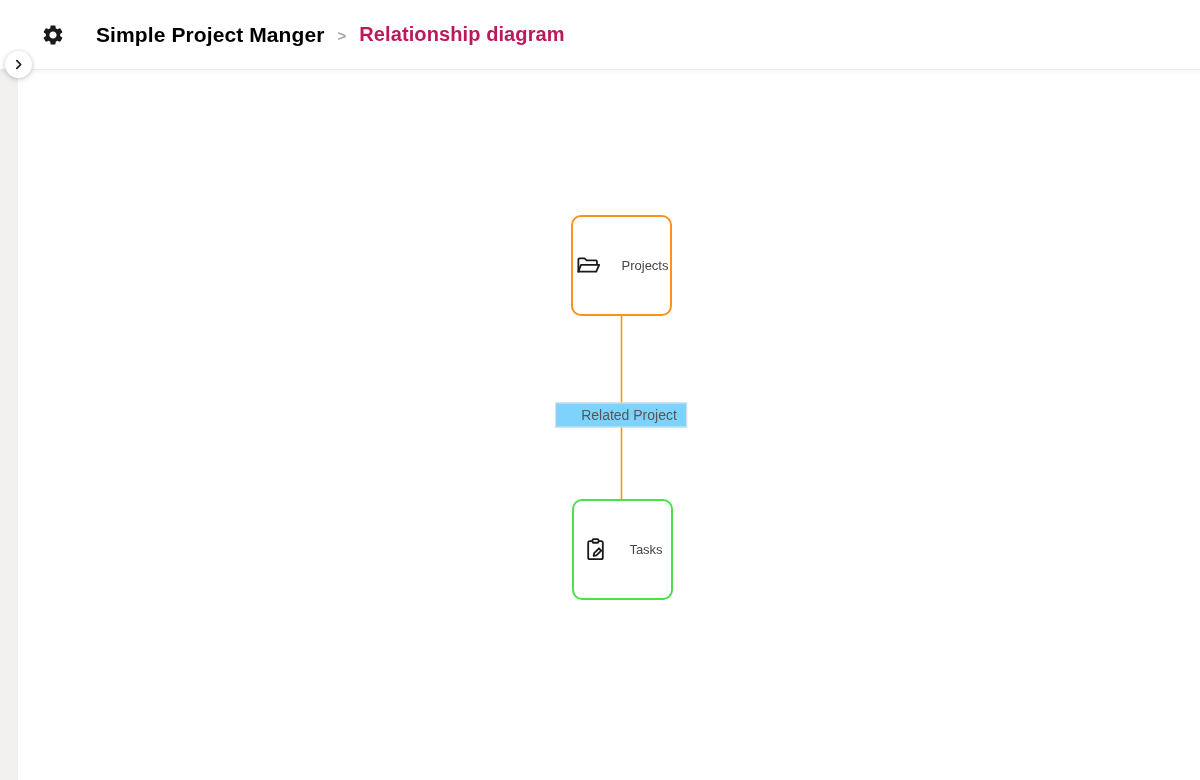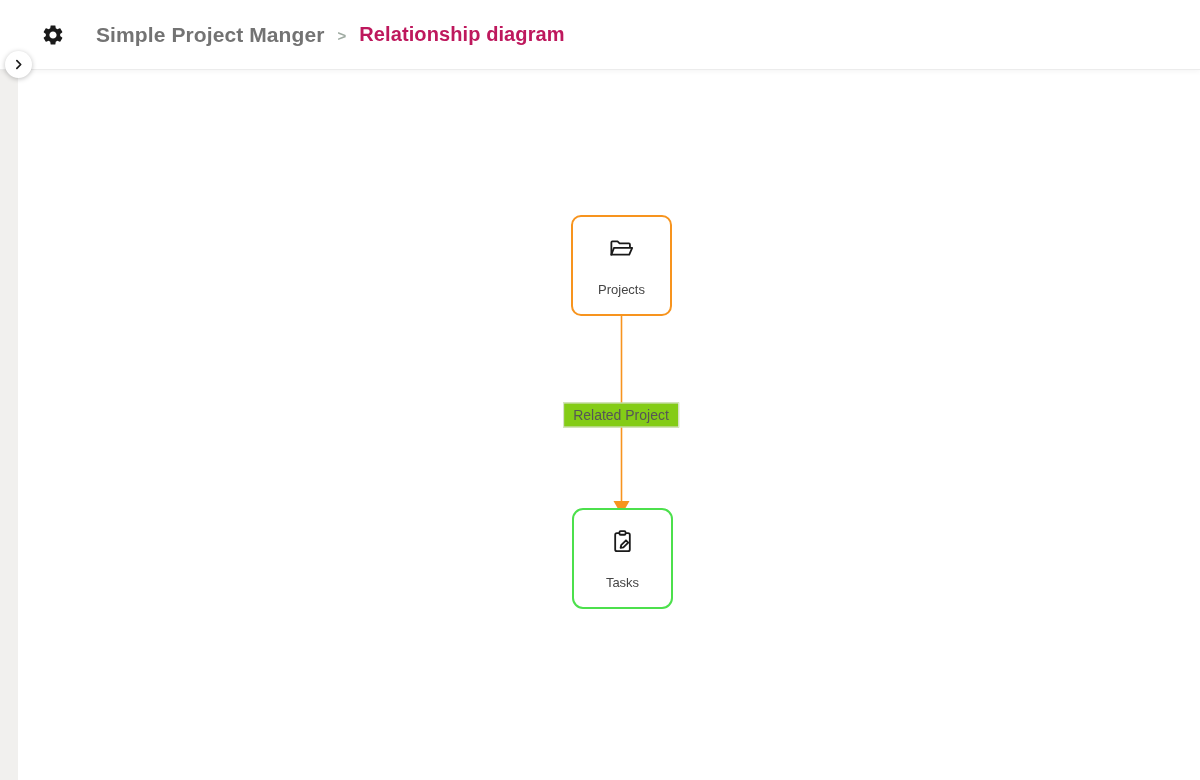--- a/index.html
+++ b/index.html
@@ -23,21 +23,21 @@
   }
   .gear-btn {
     width: 30px; height: 30px;
     display: flex; align-items: center; justify-content: center;
     cursor: pointer;
     margin-right: 28px;
     background: none; border: none;
   }
   .breadcrumb { display: flex; align-items: center; gap: 13px; }
   .app-title {
-    font-size: 21px; font-weight: 700; color: #737373;
+    font-size: 21px; font-weight: 700; color: #000000;
     letter-spacing: 0.1px; cursor: pointer; text-decoration: none;
   }
   .crumb-sep {
     font-size: 15px; font-weight: 700; color: #9faba2;
     transform: translateY(1px);
   }
   .page-title {
     font-size: 20px; font-weight: 700; color: #be185d;
     letter-spacing: 0.1px;
   }
@@ -63,43 +63,43 @@
     position: absolute; top: 70px; left: 18px; right: 0; bottom: 0;
     background: #ffffff;
     z-index: 1;
   }
   .node {
     position: absolute;
     width: 101px; height: 101px;
     background: #fff;
     border: 2px solid #ccc;
     border-radius: 10px;
-    display: flex; flex-direction: column;
+    display: flex; flex-direction: row;
     align-items: center; justify-content: center;
     gap: 20px;
     cursor: pointer;
     z-index: 3;
   }
   .node-projects { left: 553px; top: 145px; }
-  .node-tasks    { left: 554px; top: 438px; border-radius: 11px; }
+  .node-tasks    { left: 554px; top: 429px; }
   .node-label { font-size: 13px; color: #454545; }
   .node-icon { display: flex; align-items: center; justify-content: center; }
 
   .edge-svg {
     position: absolute; left: 590px; top: 246px;
     width: 28px; height: 200px;
     z-index: 2;
     overflow: visible;
   }
   .edge-label {
     position: absolute; left: 603px; top: 345px;
     transform: translate(-50%, -50%);
-    background: #84cc16;
+    background: #7dd3fc;
     border: 1px solid #e2e2e2;
-    padding: 3px 9px 4px 9px;
+    padding: 3px 9px 4px 25px;
     font-size: 14px; color: #565656;
     white-space: nowrap;
     z-index: 3;
   }
 </style>
 </head>
 <body>
 
 <div class="header">
   <button class="gear-btn">

